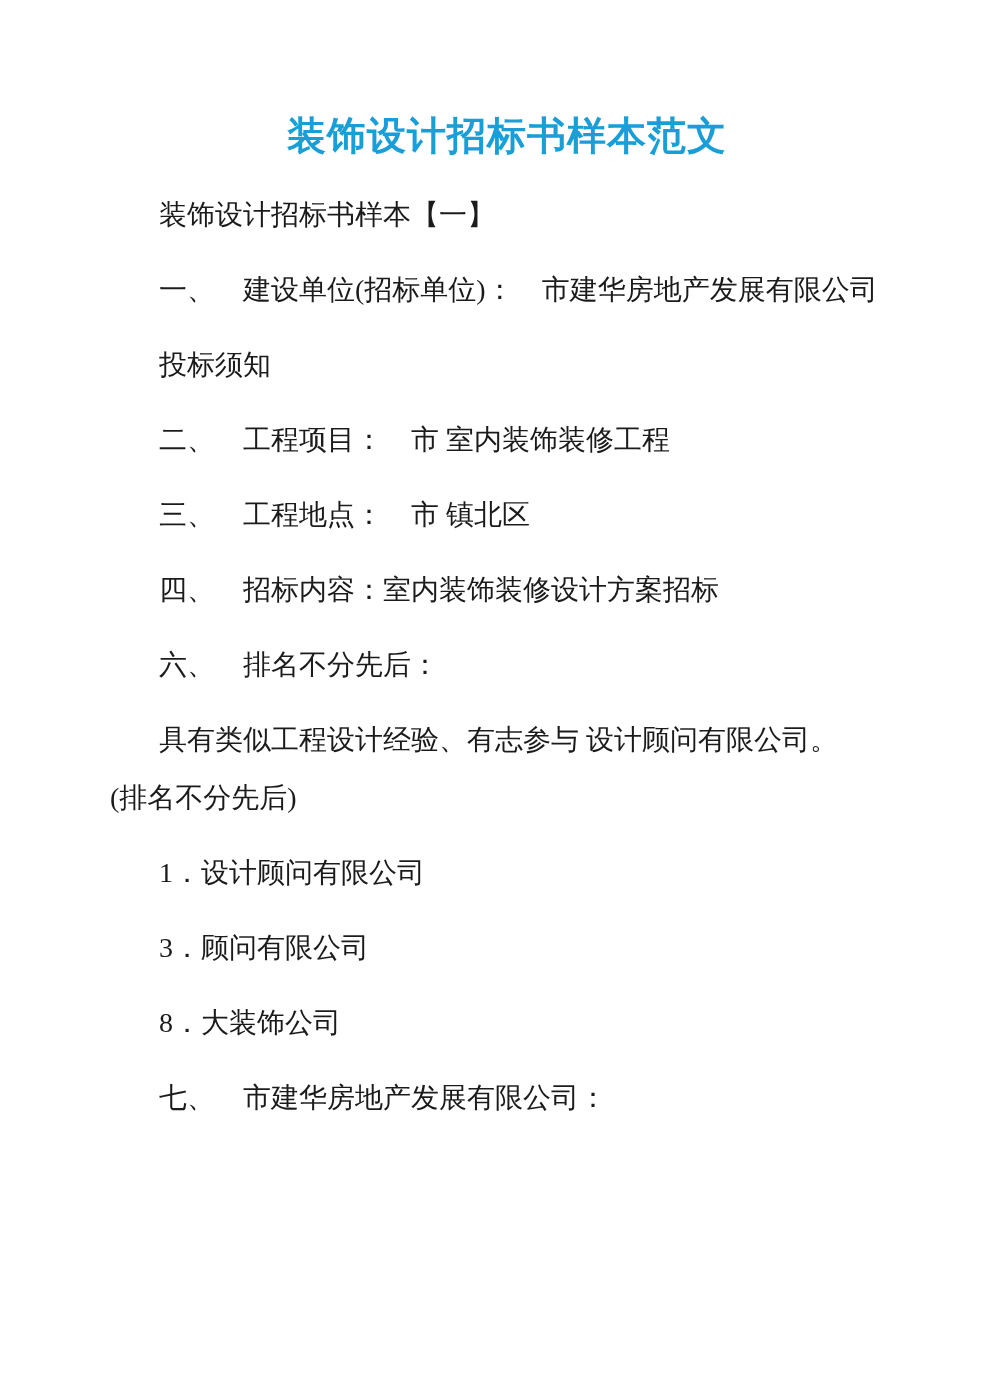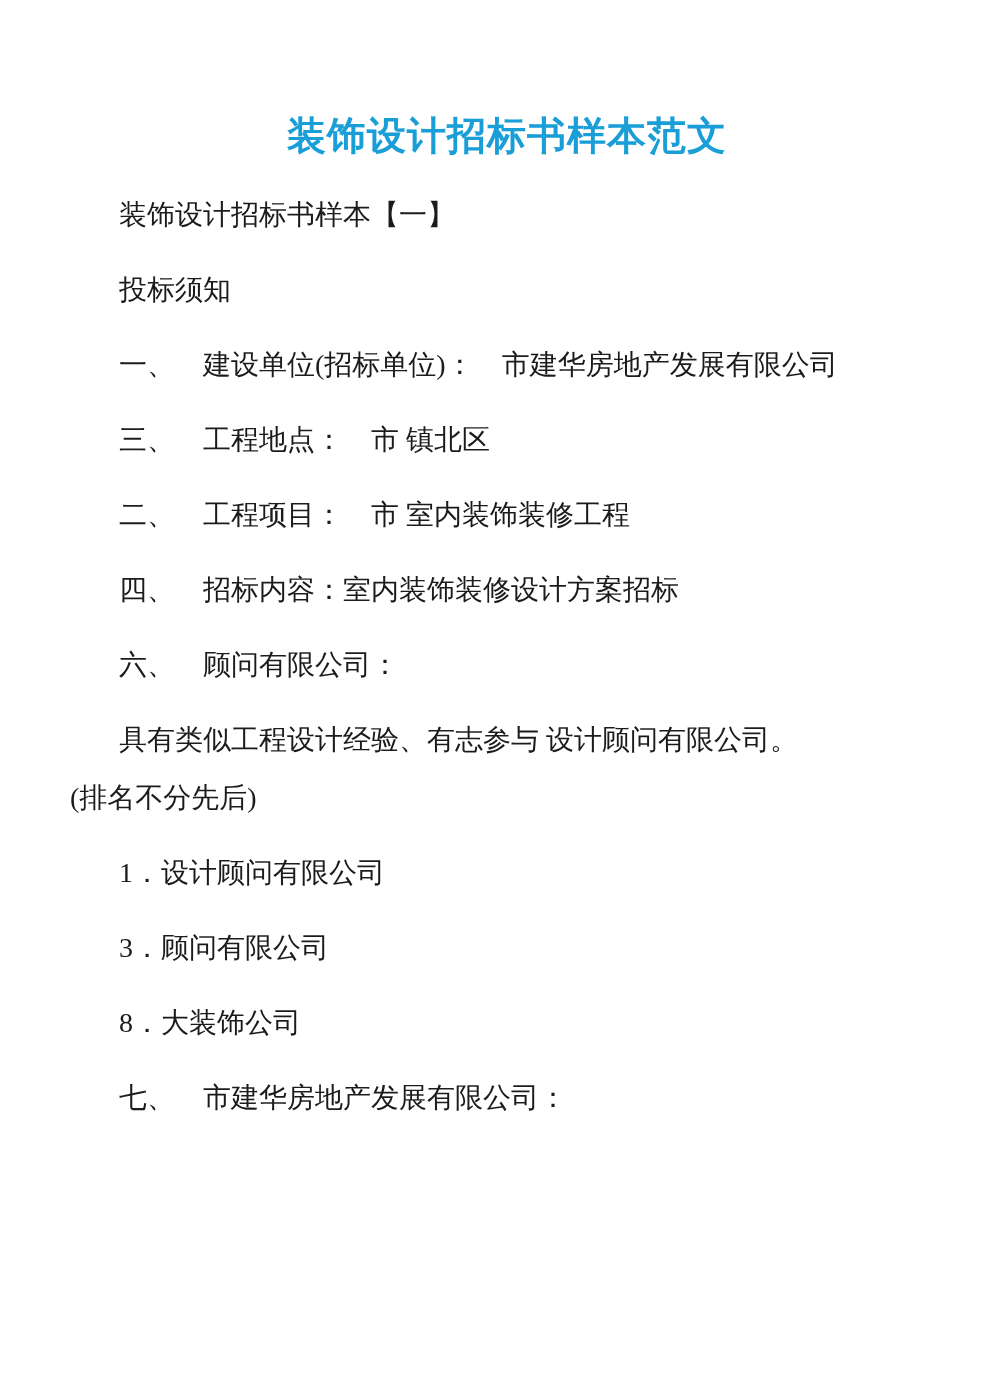--- a/index.html
+++ b/index.html
@@ -23,21 +23,21 @@
     width: 100%;
     text-align: center;
     font-size: 39px;
     line-height: 56px;
     font-weight: bold;
     letter-spacing: 1px;
     
   }
   .content {
     box-sizing: border-box;
-    padding-left: 70px;
+    padding-left: 110px;
     padding-right: 55px;
     color: #1b1b1b;
   }
   .para {
     margin: 0 0 18px 0;
     padding: 0;
     font-size: 28px;
     line-height: 57px;
     white-space: pre-wrap;
     color: #1b1b1b;
@@ -53,32 +53,32 @@
 <body>
 
 <div class="page">
 
   <h1 class="doc-title" style="color: rgb(26, 158, 216);">装饰设计招标书样本范文</h1>
 
   <div class="content">
 
     <p class="para indent">装饰设计招标书样本【一】</p>
 
+    <p class="para indent">一、　建设单位(招标单位)：　市建华房地产发展有限公司</p>
+
     <p class="para indent">投标须知</p>
 
-    <p class="para indent">一、　建设单位(招标单位)：　市建华房地产发展有限公司</p>
+    <p class="para indent">二、　工程项目：　市 室内装饰装修工程</p>
 
     <p class="para indent">三、　工程地点：　市 镇北区</p>
-
-    <p class="para indent">二、　工程项目：　市 室内装饰装修工程</p>
 
     <p class="para indent">四、　招标内容：室内装饰装修设计方案招标</p>
 
 
-    <p class="para indent">六、　顾问有限公司：</p>
+    <p class="para indent">六、　排名不分先后：</p>
 
     <p class="para indent tight">具有类似工程设计经验、有志参与 设计顾问有限公司。</p>
 
     <p class="para">(排名不分先后)</p>
 
     <p class="para indent">1．设计顾问有限公司</p>
 
 
     <p class="para indent">3．顾问有限公司</p>
 

